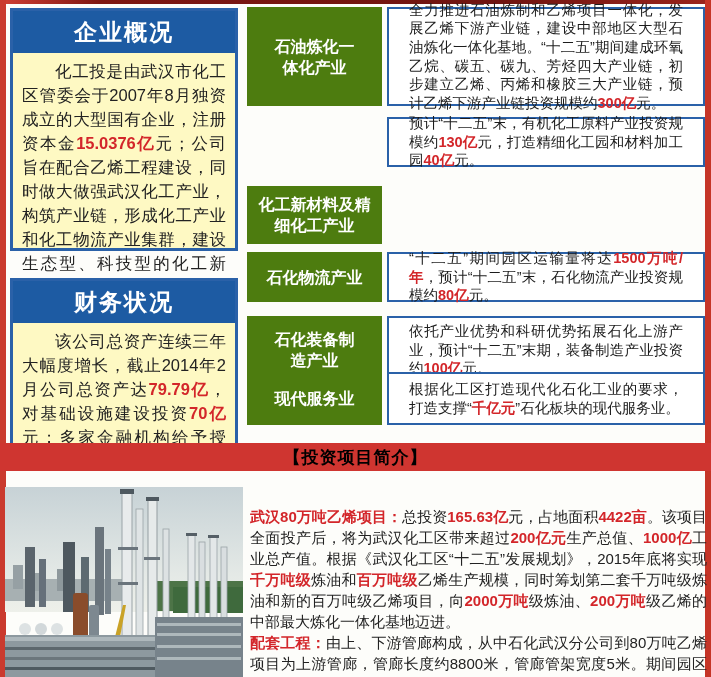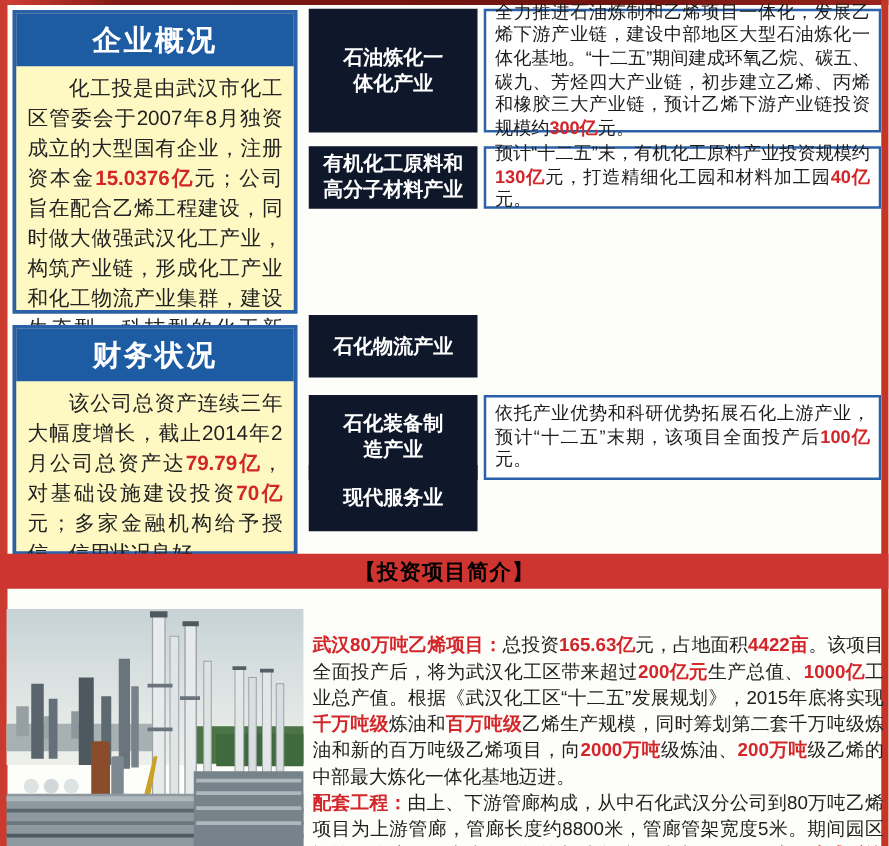--- a/index.html
+++ b/index.html
@@ -10,33 +10,33 @@
   
   .edge-top{position:absolute;left:0;top:0;width:711px;height:4px;
     background:linear-gradient(90deg,#d24034 0%,#7e1712 14%,#6f1410 70%,#9a241c 100%);}
   .edge-left{position:absolute;left:0;top:0;width:6px;height:677px;background:#ca3a2e;}
   .edge-right{position:absolute;right:0;top:0;width:6px;height:677px;background:#c53527;}
 
   
   .info-box{position:absolute;left:10px;width:228px;background:#fef9c3;
     border:3px solid #2a61a8;box-sizing:border-box;}
   .box1{top:8px;height:243px;}
-  .box2{top:260px;height:184px;}
+  .box2{top:278px;height:184px;}
   .box-header{height:42px;background:#1d5ba3;color:#ffffff;font-weight:bold;
     font-size:23px;display:flex;align-items:center;justify-content:center;letter-spacing:2px;}
   .box-body{padding:6px 9px 4px 9px;font-size:16.5px;line-height:24px;
     text-align:justify;text-indent:2em;color:#222;}
 
   
   .industry-row{position:absolute;left:247px;width:458px;}
-  .industry-label{position:absolute;left:0;top:0;bottom:0;width:135px;background:#0f172a;
+  .industry-label{position:absolute;left:0;top:0;bottom:0;width:135px;background:#4d7c0f;
     color:#ffffff;font-weight:bold;font-size:16px;line-height:21px;display:flex;
     align-items:center;justify-content:center;text-align:center;white-space:pre-line;}
   .industry-text{position:absolute;left:140px;right:0;top:0;bottom:0;background:#ffffff;
-    border:2px solid #2a61a8;box-sizing:border-box;padding:4px 7px;font-size:14.5px;
+    border:2px solid #2a61a8;box-sizing:border-box;padding:4px 20px;font-size:14.5px;
     line-height:18.6px;text-align:justify;display:flex;align-items:center;}
   .industry-text > div{width:100%;}
   .r1{top:7px;height:99px;}
   .r2{top:117px;height:50px;}
   .r3{top:186px;height:58px;}
   .r4{top:252px;height:50px;}
   .r5{top:316px;height:68px;}
   .r6{top:372px;height:53px;}
 
   
@@ -74,44 +74,50 @@
 
   <div class="industry-row r1">
     <div class="industry-label">石油炼化一
 体化产业</div>
     <div class="industry-text">
         <div><span>全力推进石油炼制和乙烯项目一体化，发展乙烯下游产业链，建设中部地区大型石油炼化一体化基地。“十二五”期间建成环氧乙烷、碳五、碳九、芳烃四大产业链，初步建立乙烯、丙烯和橡胶三大产业链，预计乙烯下游产业链投资规模约</span><span class="red">300亿</span><span>元。</span></div>
       </div>
   </div>
 
   <div class="industry-row r2">
-    <div class="industry-label">有机化工原料和
-高分子材料产业</div>
     <div class="industry-text">
         <div><span>预计“十二五”末，有机化工原料产业投资规模约</span><span class="red">130亿</span><span>元，打造精细化工园和材料加工园</span><span class="red">40亿</span><span>元。</span></div>
       </div>
   </div>
 
   <div class="industry-row r3">
+    <div class="industry-label">化工新材料及精
+细化工产业</div>
   </div>
 
   <div class="industry-row r4">
     <div class="industry-label">石化物流产业</div>
+    <div class="industry-text">
+        <div><span>“十二五”期间园区运输量将达</span><span class="red">1500万吨/年</span><span>，预计“十二五”末，石化物流产业投资规模约</span><span class="red">80亿</span><span>元。</span></div>
+      </div>
   </div>
 
   <div class="industry-row r5">
     <div class="industry-label">石化装备制
 造产业</div>
     <div class="industry-text">
-        <div><span>依托产业优势和科研优势拓展石化上游产业，预计“十二五”末期，该项目全面投产后</span><span class="red">100亿</span><span>元。</span></div>
+        <div><span>依托产业优势和科研优势拓展石化上游产业，预计“十二五”末期，装备制造产业投资约</span><span class="red">100亿</span><span>元。</span></div>
       </div>
   </div>
 
   <div class="industry-row r6">
     <div class="industry-label">现代服务业</div>
+    <div class="industry-text">
+        <div><span>根据化工区打造现代化石化工业的要求，打造支撑“</span><span class="red">千亿元</span><span>”石化板块的现代服务业。</span></div>
+      </div>
   </div>
 
   <div class="banner">【投资项目简介】</div>
 
   <figure class="photo" style="margin:0">
     <svg width="238" height="190" viewBox="0 0 238 190" preserveAspectRatio="none">
       <defs>
         <linearGradient id="sky" x1="0" y1="0" x2="0" y2="1">
           <stop offset="0" stop-color="#c7d2d6"></stop>
           <stop offset="0.7" stop-color="#e4e9e6"></stop>

